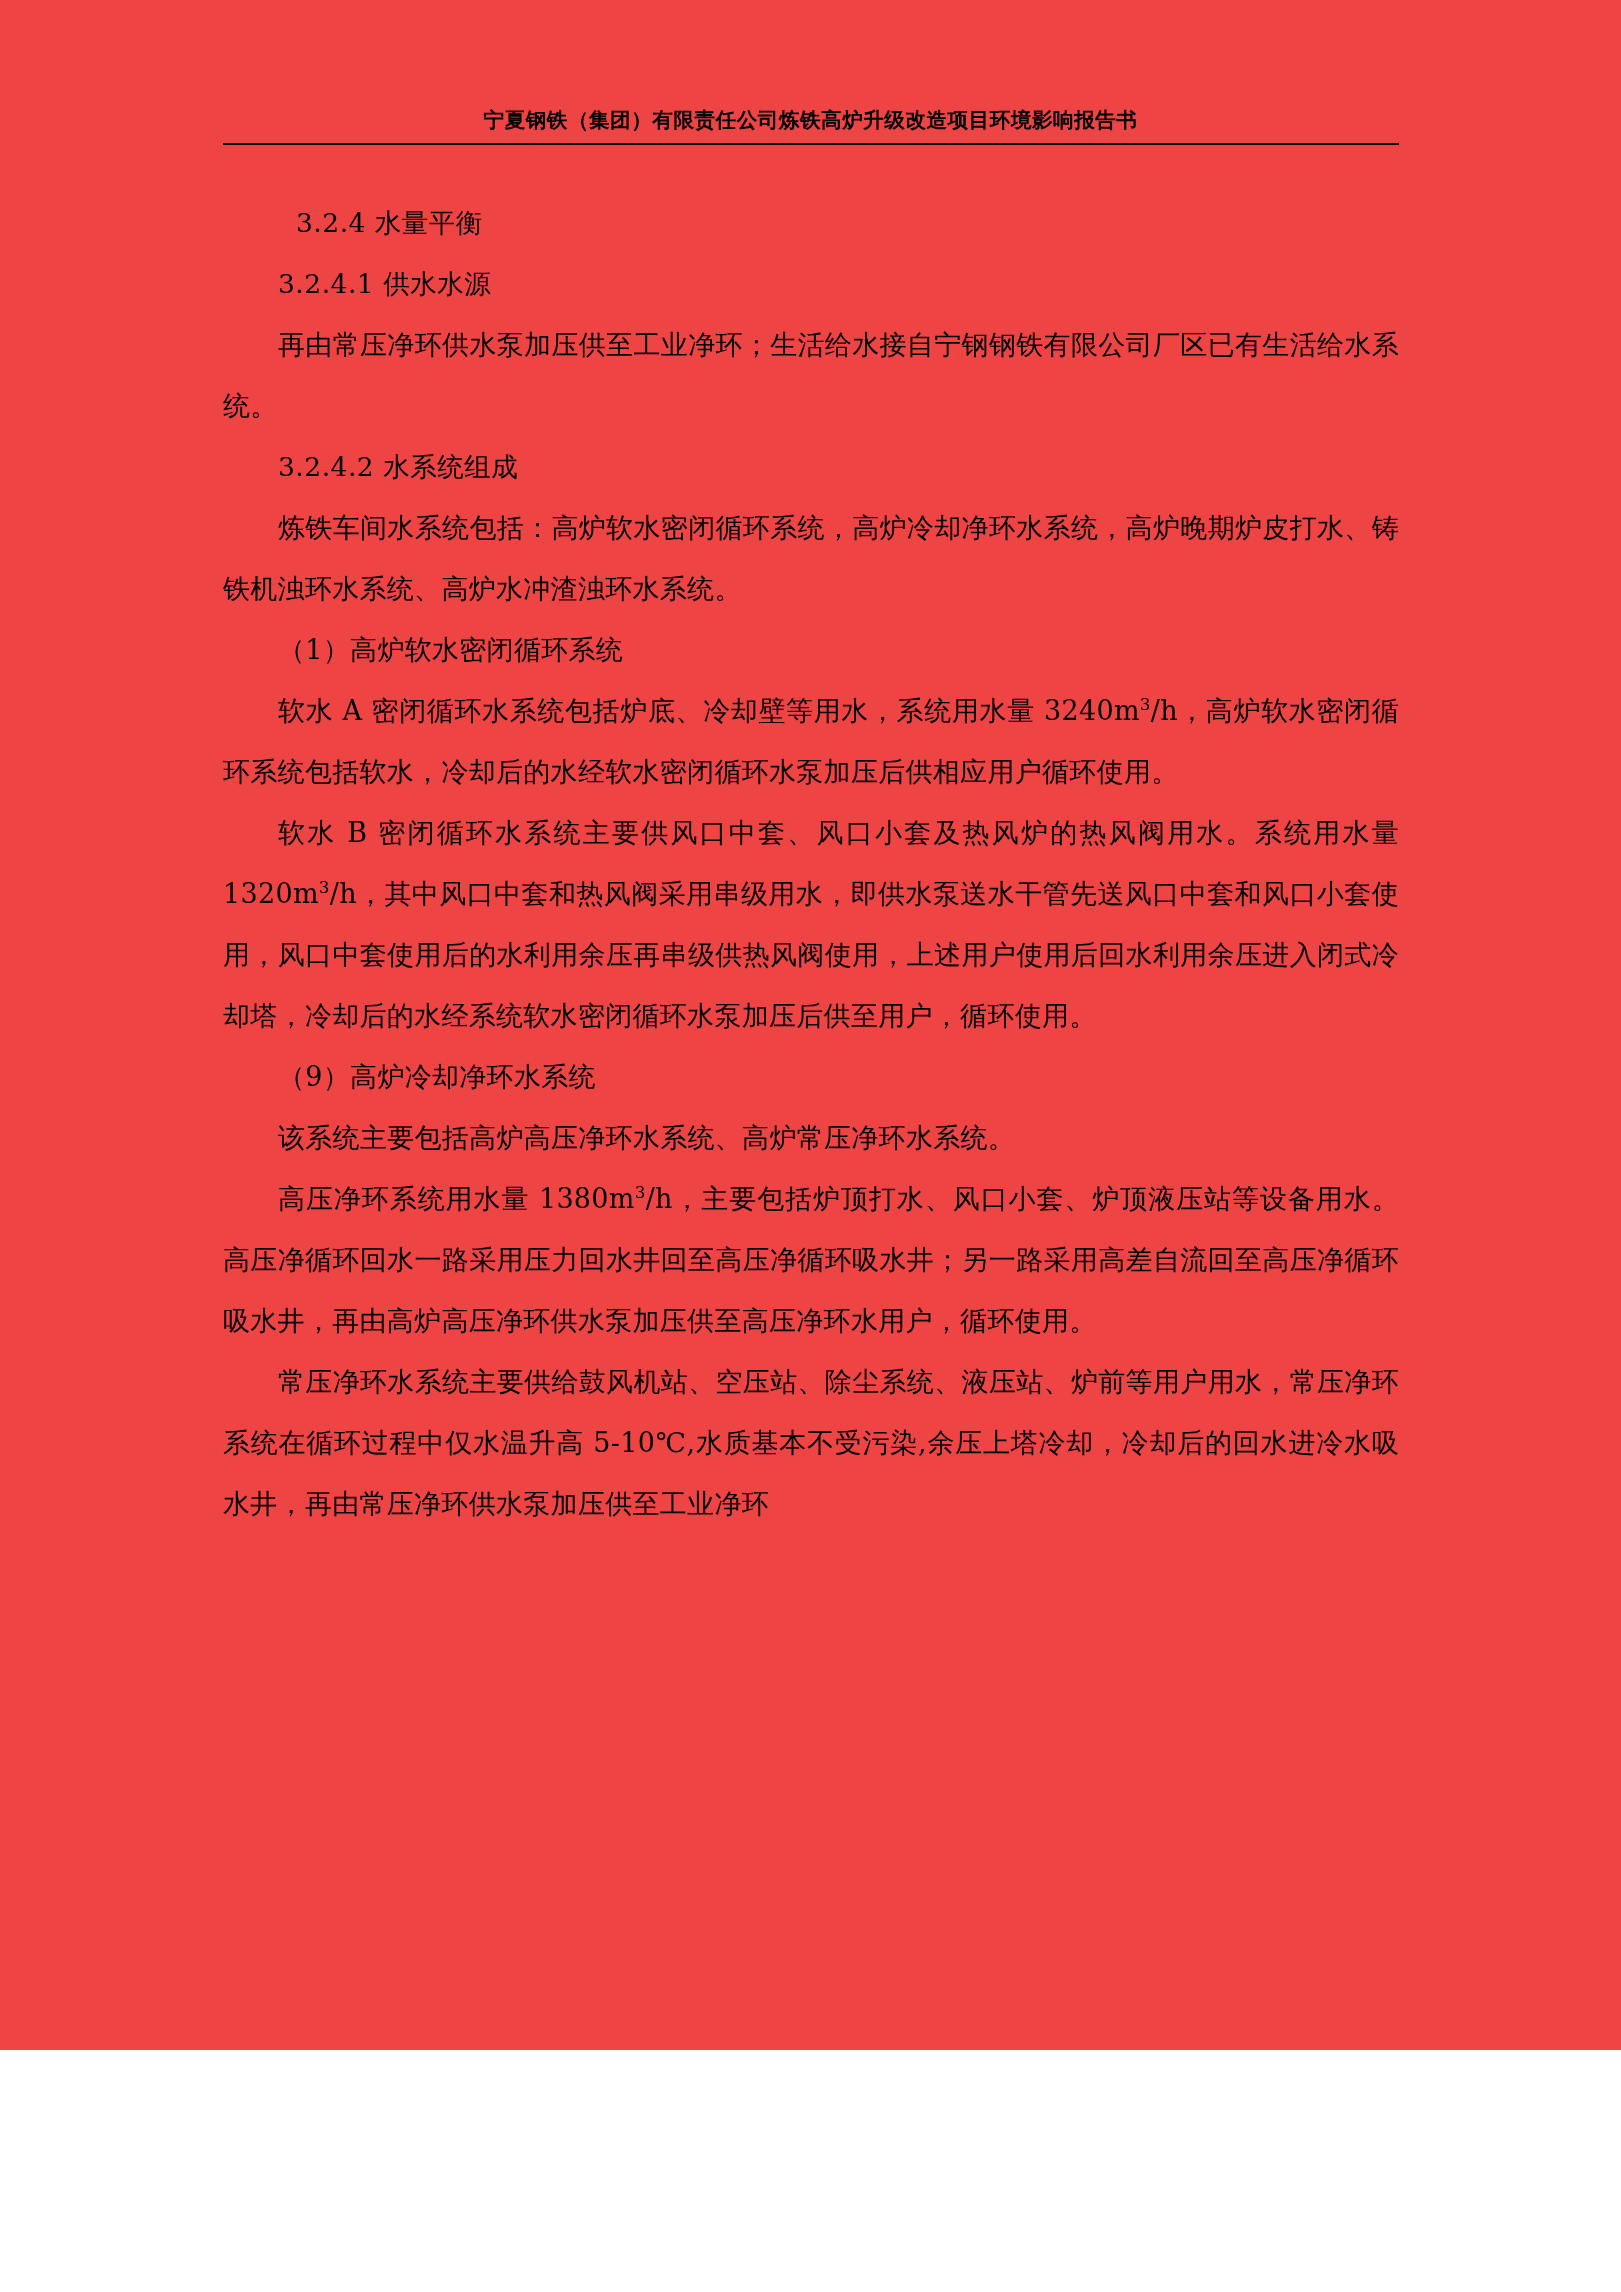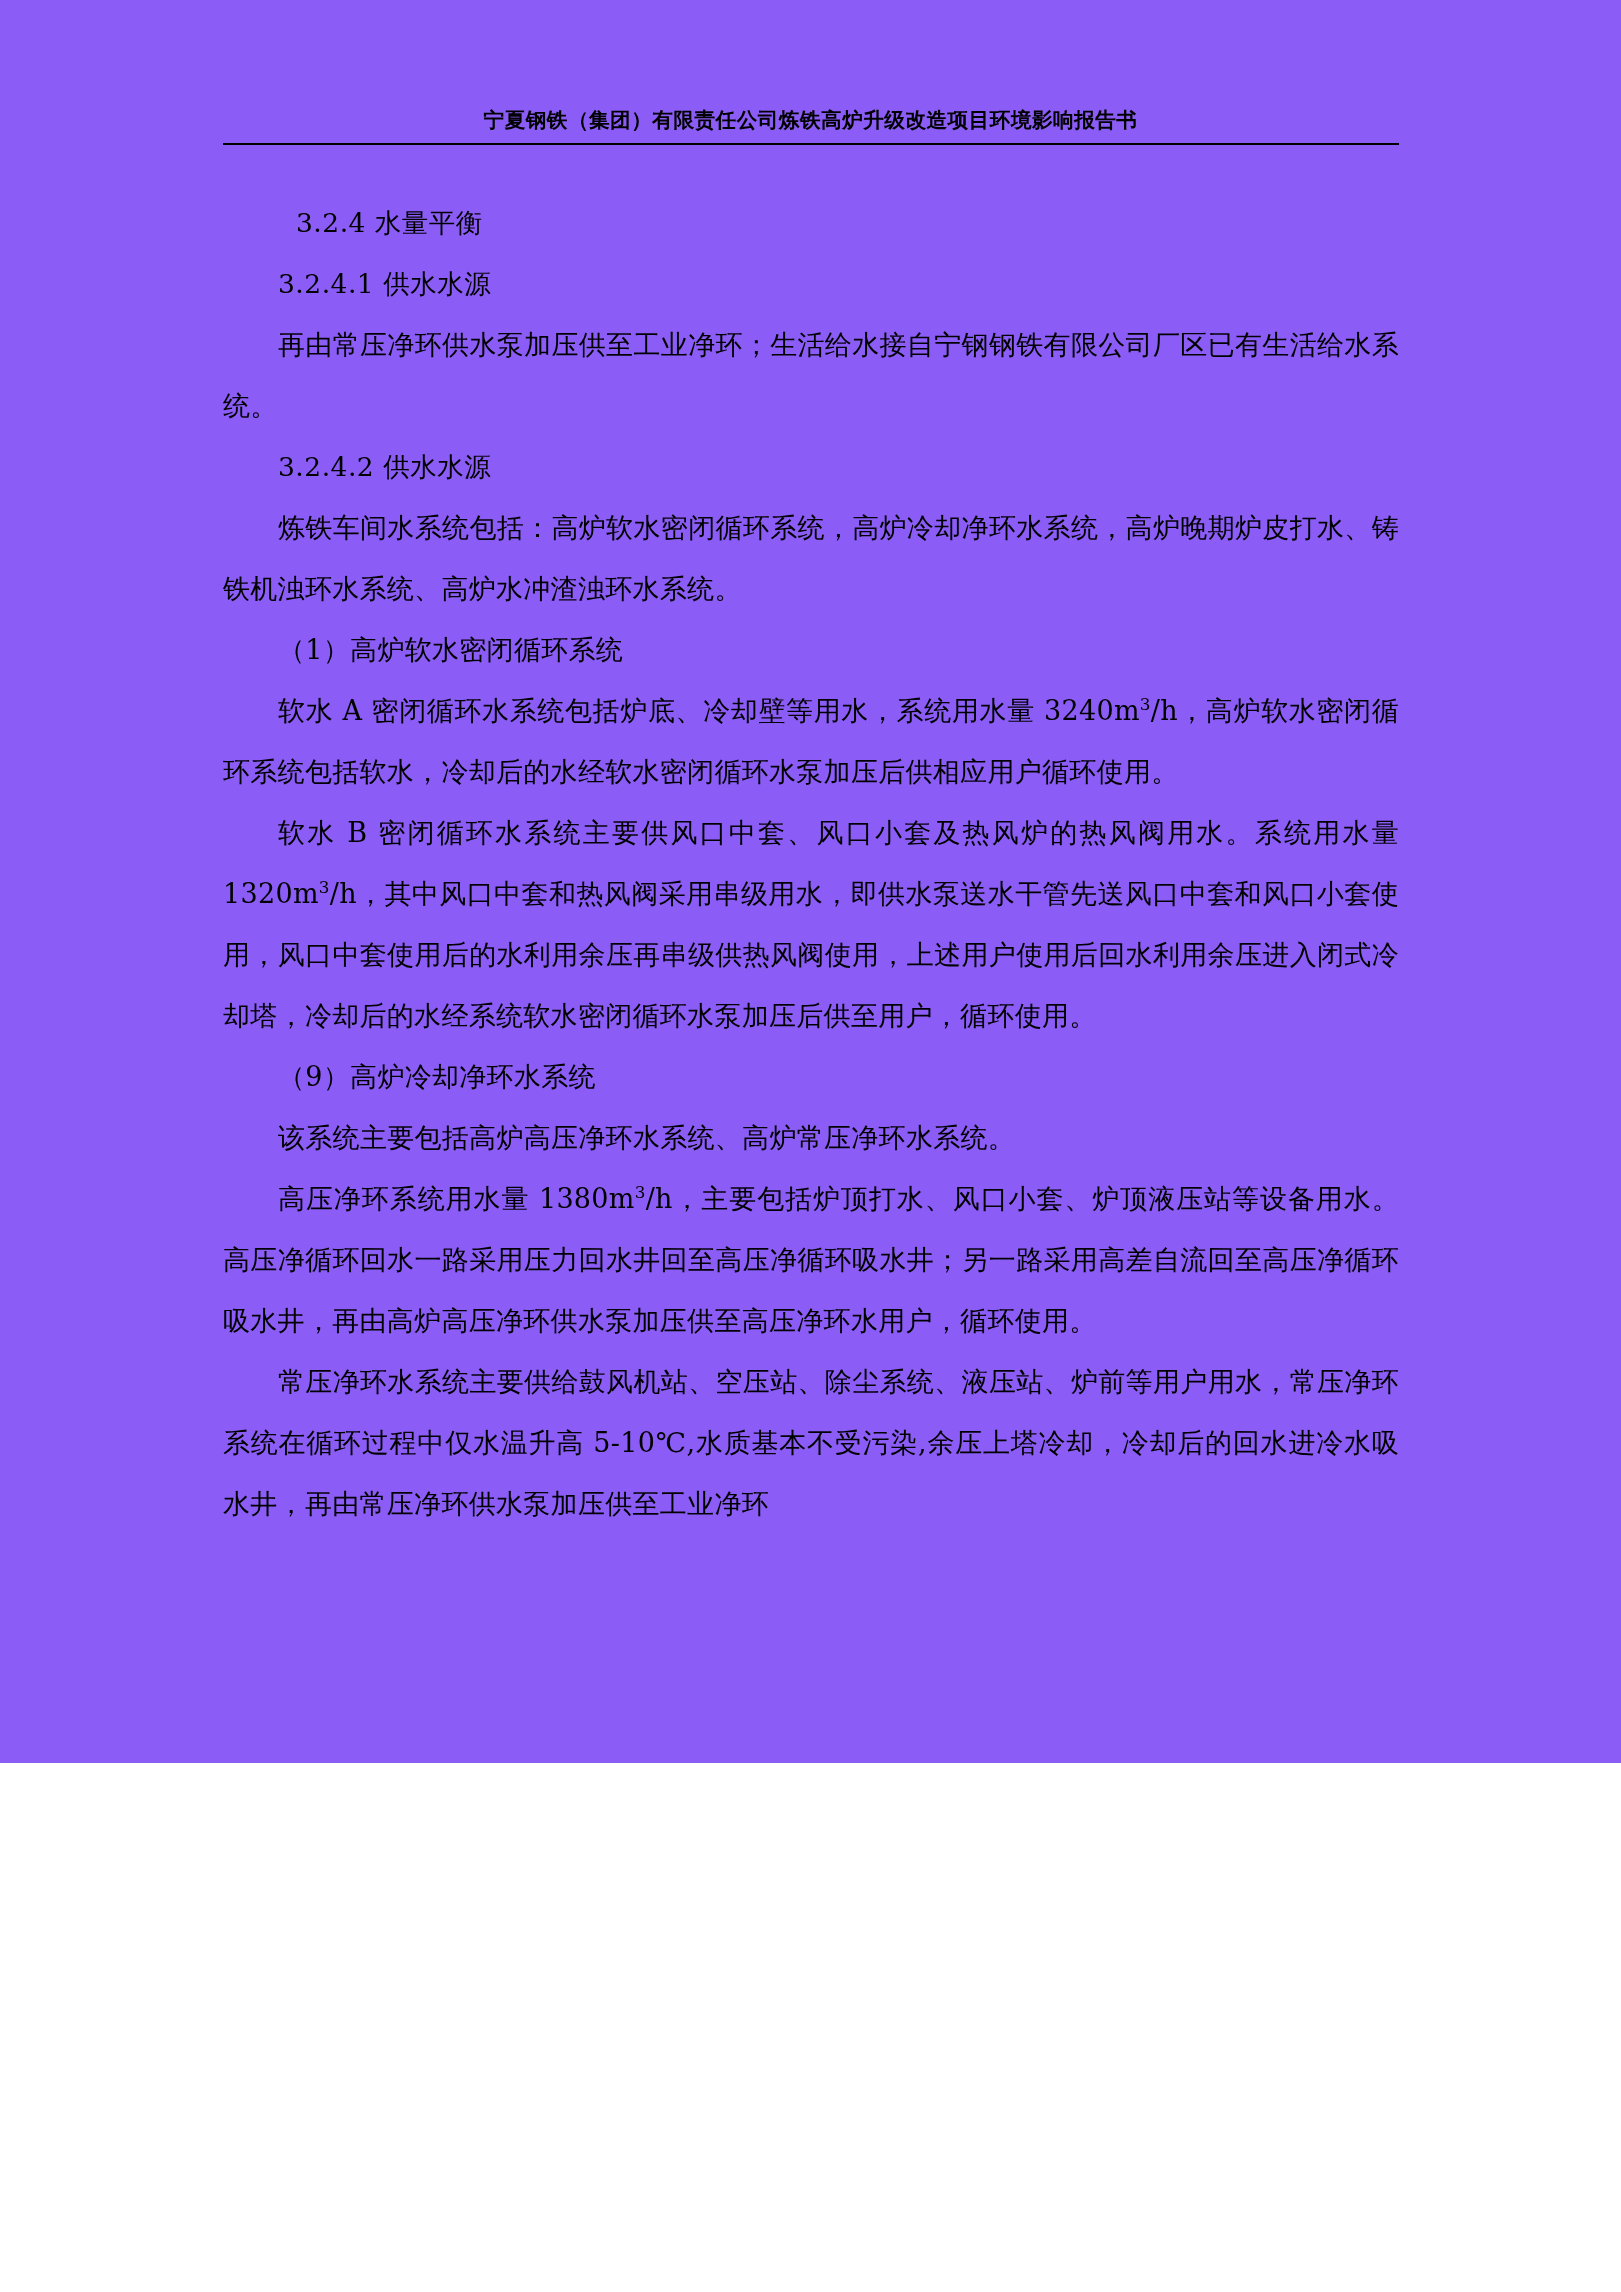--- a/index.html
+++ b/index.html
@@ -2,23 +2,23 @@
 <html><head>
 <meta charset="utf-8">
 <style>
   html, body {
     margin: 0;
     padding: 0;
     background: #ffffff;
   }
   .page {
     width: 1621px;
-    height: 1763px;
+    height: 2050px;
     position: relative;
-    background: #8b5cf6;
+    background: #ef4444;
     font-family: "DejaVu Serif", "Liberation Serif", serif;
     box-sizing: border-box;
     overflow: hidden;
   }
   .header {
     position: absolute;
     top: 106px;
     left: 225px;
     width: 1171px;
     text-align: center;
@@ -98,21 +98,21 @@
   <div class="header-rule"></div>
 
   <div class="content">
 
     <div class="h3">3.2.4  水量平衡</div>
 
     <div class="h4">3.2.4.1 供水水源</div>
 
     <p class="para">再由常压净环供水泵加压供至工业净环；生活给水接自宁钢钢铁有限公司厂区已有生活给水系统。</p>
 
-    <div class="h4">3.2.4.2 供水水源</div>
+    <div class="h4">3.2.4.2 水系统组成</div>
 
     <p class="para">炼铁车间水系统包括：高炉软水密闭循环系统，高炉冷却净环水系统，高炉晚期炉皮打水、铸铁机浊环水系统、高炉水冲渣浊环水系统。</p>
 
     <p class="para">（1）高炉软水密闭循环系统</p>
 
 
     <p class="para">
       <span>软水 A 密闭循环水系统包括炉底、冷却壁等用水，系统用水量 3240m</span><sup>3</sup><span>/h，高炉软水密闭循环系统包括软水，冷却后的水经软水密闭循环水泵加压后供相应用户循环使用。</span>
     </p>
 

